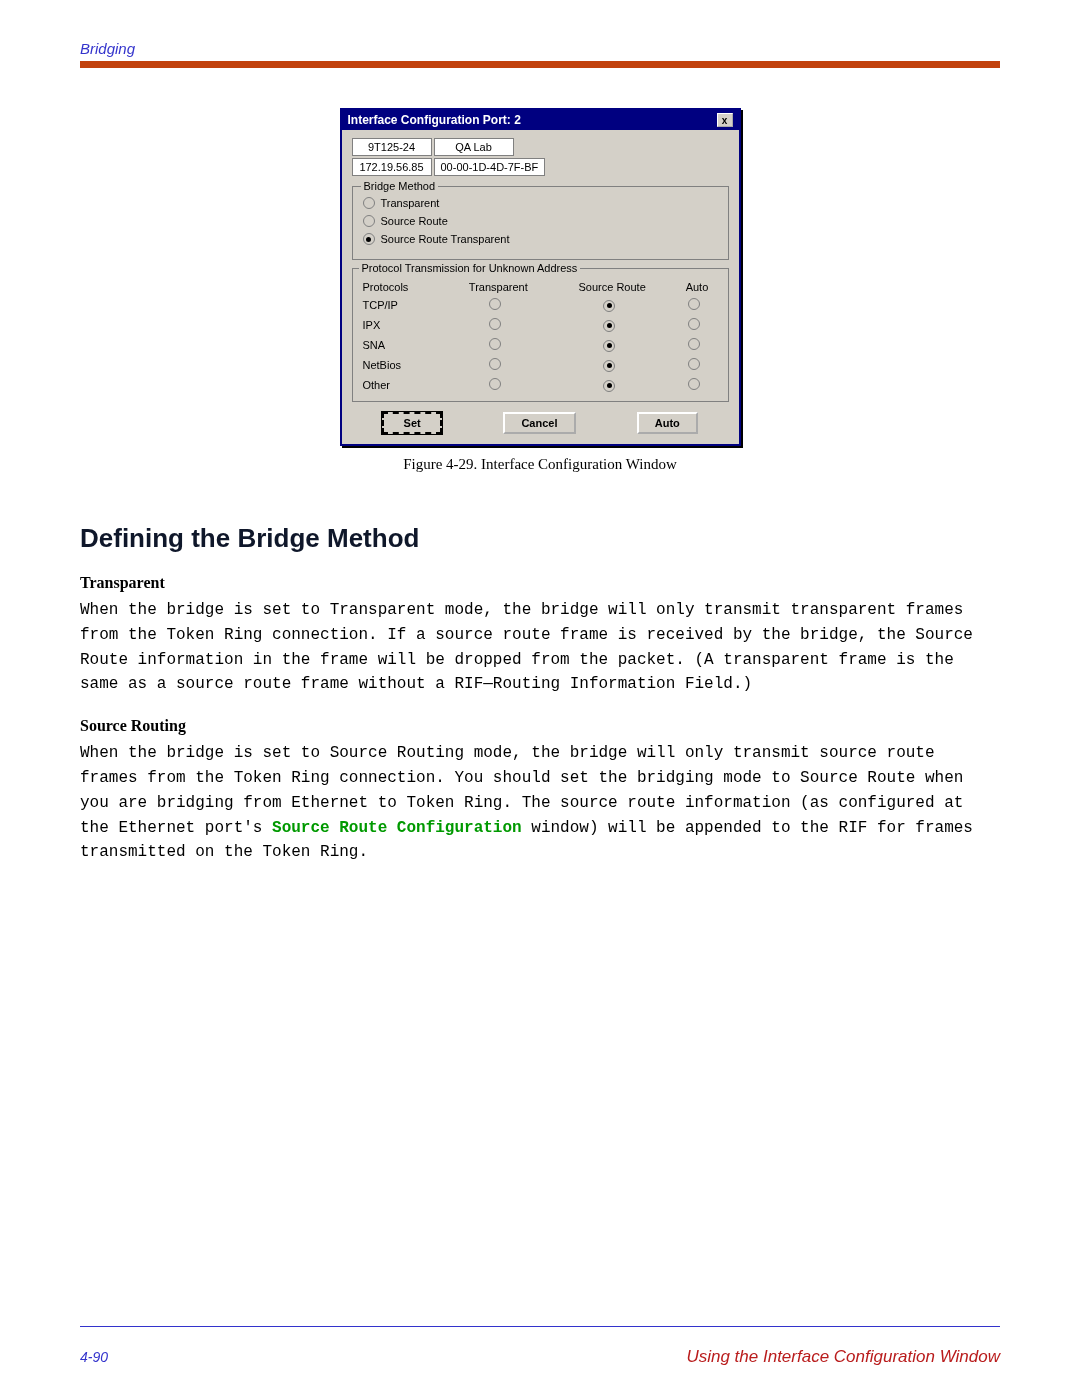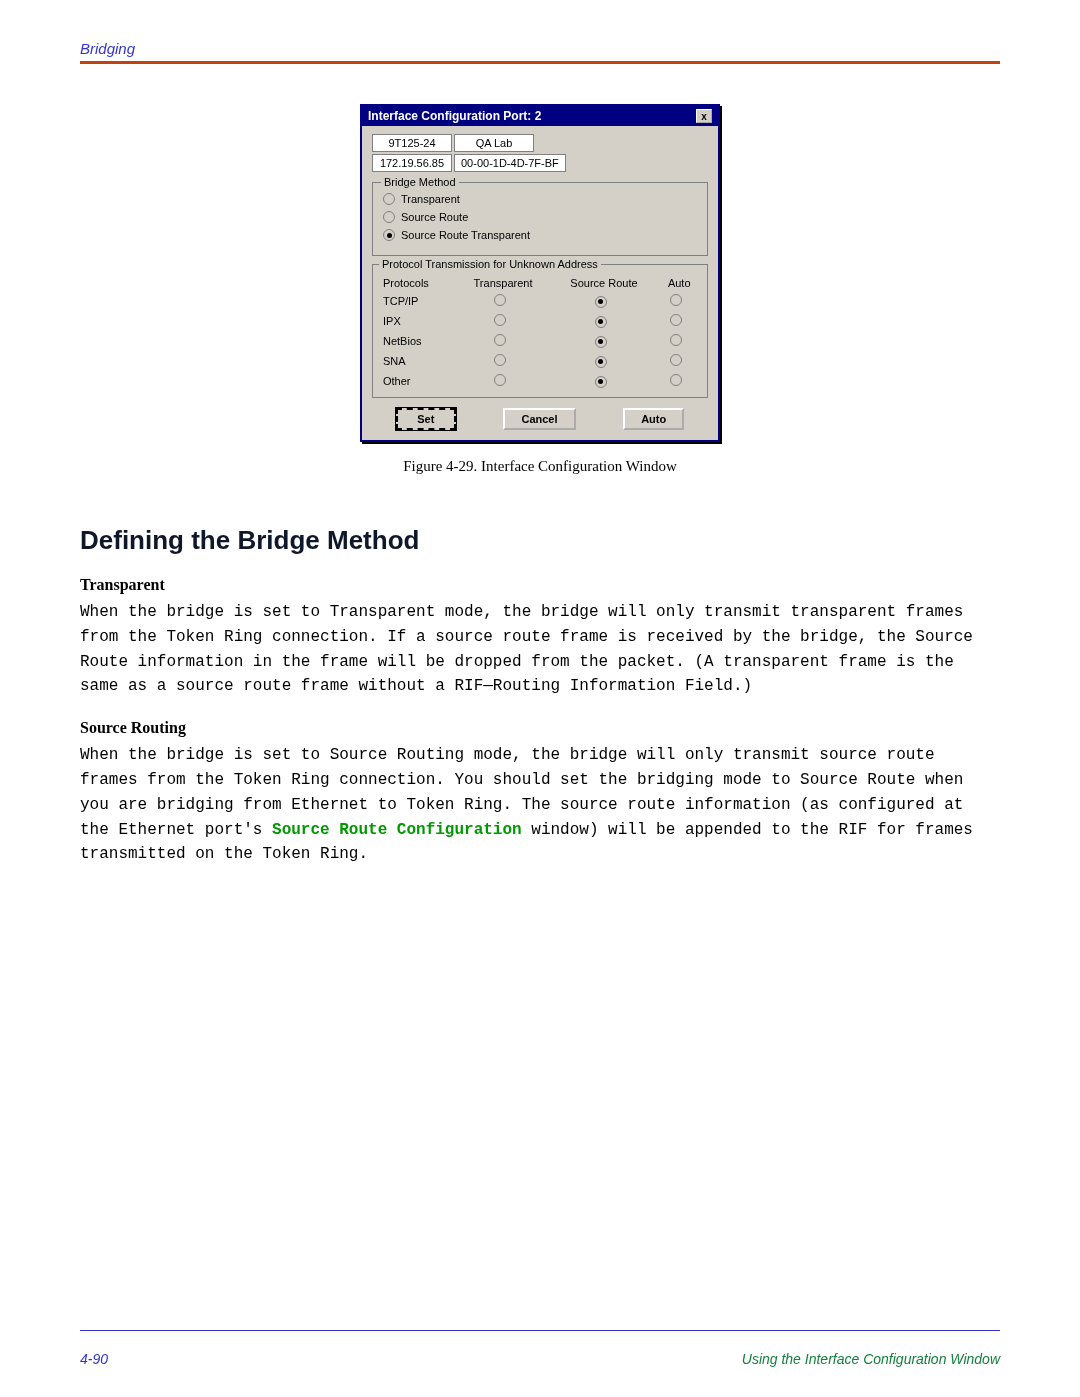--- a/index.html
+++ b/index.html
@@ -23,21 +23,21 @@
       min-height: 1397px;
       padding: 40px 80px 60px 80px;
       position: relative;
     }
 
     
     .page-header {
       display: flex;
       justify-content: space-between;
       align-items: flex-end;
-      border-bottom: 3px solid #c2410c;
+      border-bottom: 7px solid #c2410c;
       padding-bottom: 4px;
       margin-bottom: 40px;
     }
 
     .header-title {
       font-family: Arial, sans-serif;
       font-size: 15px;
       font-style: italic;
       color: #3333cc;
     }
@@ -45,21 +45,21 @@
     
     .figure-container {
       display: flex;
       flex-direction: column;
       align-items: center;
       margin-bottom: 50px;
     }
 
     
     .dialog-box {
-      width: 360px;
+      width: 401px;
       border: 2px solid #000080;
       background: #d4d0c8;
       font-family: Arial, sans-serif;
       font-size: 12px;
       box-shadow: 2px 2px 0 #000;
     }
 
     .dialog-titlebar {
       background: #000080;
       color: white;
@@ -213,21 +213,21 @@
       min-width: 60px;
       font-weight: bold;
     }
 
     .dialog-btn.focused {
       border: 2px dashed #000;
       outline: 1px solid #000;
     }
 
     .figure-caption {
-      margin-top: 16px;
+      margin-top: 10px;
       font-family: Times New Roman, serif;
       font-size: 15px;
       color: #000;
       text-align: left;
     }
 
     
     .section-heading {
       font-family: Arial, sans-serif;
       font-size: 26px;
@@ -275,22 +275,22 @@
 
     .footer-left {
       font-family: Arial, sans-serif;
       font-size: 14px;
       color: #3333cc;
       font-style: italic;
     }
 
     .footer-right {
       font-family: Arial, sans-serif;
-      font-size: 14px;
-      color: #15803d;
+      font-size: 17px;
+      color: #b91c1c;
       font-style: italic;
       margin-left: 48px;
     }
   </style>
 </head>
 <body>
 
 <div class="page-container">
 
   <div class="page-header">
@@ -352,27 +352,27 @@
                 <td><div class="radio-input selected" style="display:inline-flex;"></div></td>
                 <td><div class="radio-input" style="display:inline-flex;"></div></td>
               </tr>
               <tr>
                 <td>IPX</td>
                 <td><div class="radio-input" style="display:inline-flex;"></div></td>
                 <td><div class="radio-input selected" style="display:inline-flex;"></div></td>
                 <td><div class="radio-input" style="display:inline-flex;"></div></td>
               </tr>
               <tr>
+                <td>SNA</td>
+                <td><div class="radio-input" style="display:inline-flex;"></div></td>
+                <td><div class="radio-input selected" style="display:inline-flex;"></div></td>
+                <td><div class="radio-input" style="display:inline-flex;"></div></td>
+              </tr>
+              <tr>
                 <td>NetBios</td>
-                <td><div class="radio-input" style="display:inline-flex;"></div></td>
-                <td><div class="radio-input selected" style="display:inline-flex;"></div></td>
-                <td><div class="radio-input" style="display:inline-flex;"></div></td>
-              </tr>
-              <tr>
-                <td>SNA</td>
                 <td><div class="radio-input" style="display:inline-flex;"></div></td>
                 <td><div class="radio-input selected" style="display:inline-flex;"></div></td>
                 <td><div class="radio-input" style="display:inline-flex;"></div></td>
               </tr>
               <tr>
                 <td>Other</td>
                 <td><div class="radio-input" style="display:inline-flex;"></div></td>
                 <td><div class="radio-input selected" style="display:inline-flex;"></div></td>
                 <td><div class="radio-input" style="display:inline-flex;"></div></td>
               </tr>

